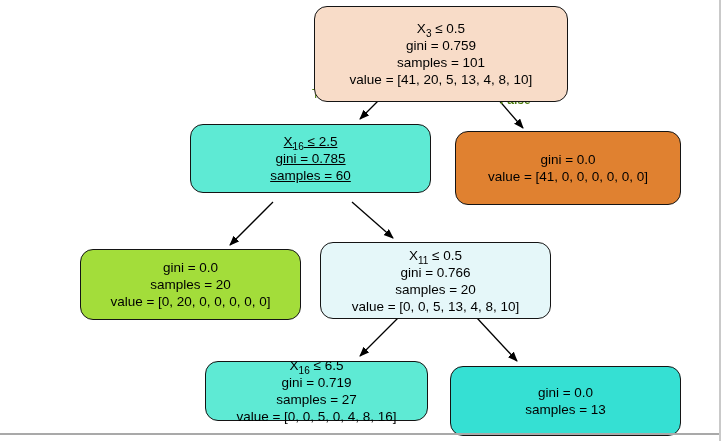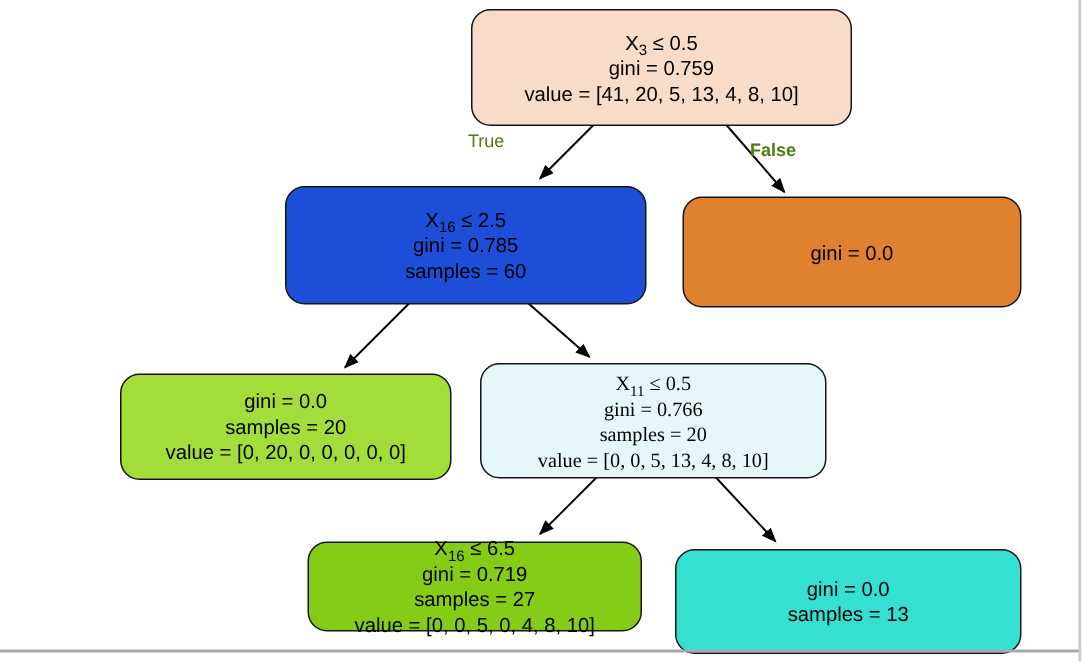--- a/index.html
+++ b/index.html
@@ -34,54 +34,56 @@
     <line x1="484" y1="83" x2="523" y2="128" stroke="#000" stroke-width="1.3" marker-end="url(#arrow)"></line>
     <line x1="273" y1="202" x2="230" y2="245" stroke="#000" stroke-width="1.3" marker-end="url(#arrow)"></line>
     <line x1="352" y1="202" x2="393" y2="238" stroke="#000" stroke-width="1.3" marker-end="url(#arrow)"></line>
     <line x1="398" y1="318" x2="360" y2="356" stroke="#000" stroke-width="1.3" marker-end="url(#arrow)"></line>
     <line x1="477" y1="318" x2="517" y2="361" stroke="#000" stroke-width="1.3" marker-end="url(#arrow)"></line>
   </svg>
 
   <div class="edge-label" style="left:312px;top:87px;">True</div>
   <div class="edge-label" style="left:500px;top:93px;font-weight:bold;">False</div>
 
-  <div class="node" style="left: 314px; top: 6px; width: 254px; height: 78px; background: rgb(248, 220, 200);">
+  <div class="node" style="left: 314px; top: 6px; width: 254px; height: 96px; background: rgb(248, 220, 200);">
     <div class="line"><span>X</span><sub>3</sub><span> ≤ 0.5</span></div>
     <div class="line">gini = 0.759</div>
+    <div class="line">samples = 101</div>
     <div class="line">value = [41, 20, 5, 13, 4, 8, 10]</div>
   </div>
 
-  <div class="node" style="left: 190px; top: 124px; width: 241px; height: 79px; background: #1d4ed8;">
+  <div class="node" style="left: 190px; top: 124px; width: 241px; height: 69px; background: #5eead4; text-decoration: underline;">
     <div class="line"><span>X</span><sub>16</sub><span> ≤ 2.5</span></div>
     <div class="line">gini = 0.785</div>
     <div class="line">samples = 60</div>
   </div>
 
   <div class="node" style="left: 455px; top: 131px; width: 226px; height: 74px; background: rgb(224, 129, 48);">
     <div class="line">gini = 0.0</div>
+    <div class="line">value = [41, 0, 0, 0, 0, 0, 0]</div>
   </div>
 
   <div class="node" style="left: 80px; top: 249px; width: 221px; height: 71px; background: rgb(163, 221, 58);">
     <div class="line">gini = 0.0</div>
     <div class="line">samples = 20</div>
     <div class="line">value = [0, 20, 0, 0, 0, 0, 0]</div>
   </div>
 
-  <div class="node" style="left: 320px; top: 242px; width: 231px; height: 77px; background: rgb(229, 247, 249); font-family: Liberation Serif, serif;">
+  <div class="node" style="left: 320px; top: 242px; width: 231px; height: 77px; background: rgb(229, 247, 249);">
     <div class="line"><span>X</span><sub>11</sub><span> ≤ 0.5</span></div>
     <div class="line">gini = 0.766</div>
     <div class="line">samples = 20</div>
     <div class="line">value = [0, 0, 5, 13, 4, 8, 10]</div>
   </div>
 
-  <div class="node" style="left: 205px; top: 361px; width: 223px; height: 60px; background: #84cc16;">
+  <div class="node" style="left: 205px; top: 361px; width: 223px; height: 60px; background: #5eead4;">
     <div class="line"><span>X</span><sub>16</sub><span> ≤ 6.5</span></div>
     <div class="line">gini = 0.719</div>
     <div class="line">samples = 27</div>
-    <div class="line">value = [0, 0, 5, 0, 4, 8, 10]</div>
+    <div class="line">value = [0, 0, 5, 0, 4, 8, 16]</div>
   </div>
 
   <div class="node" style="left: 450px; top: 366px; width: 231px; height: 70px; background: rgb(53, 224, 211);">
     <div class="line">gini = 0.0</div>
     <div class="line">samples = 13</div>
   </div>
 
   <div class="bottom-border"></div>
   <div class="right-border"></div>
 </div>

